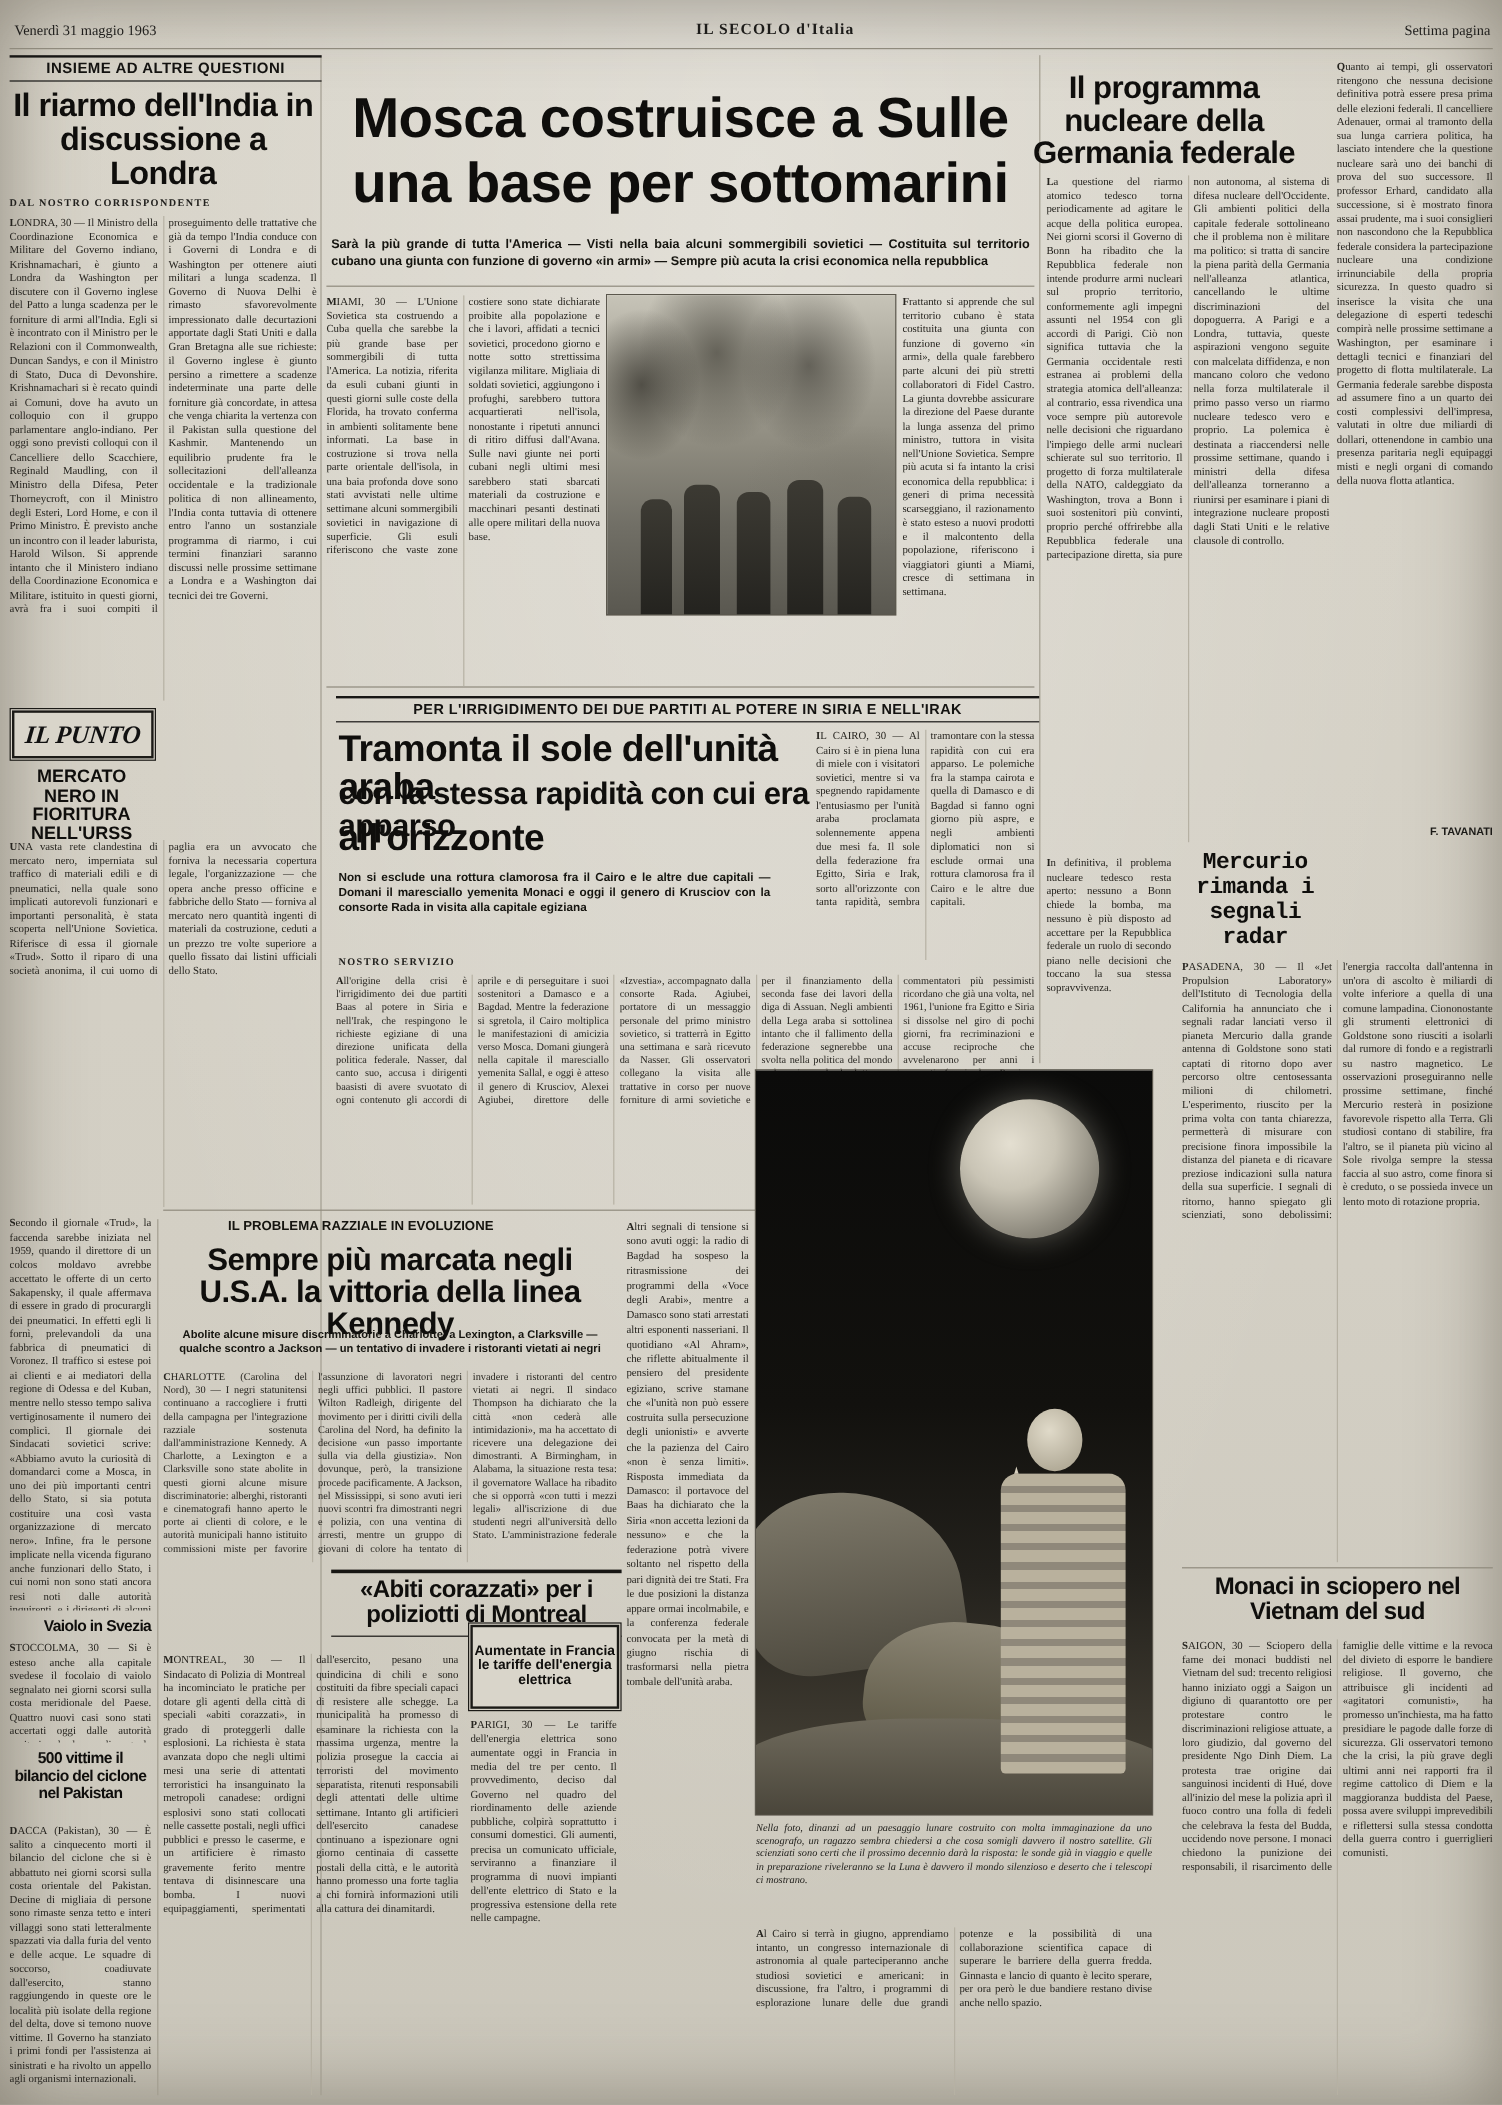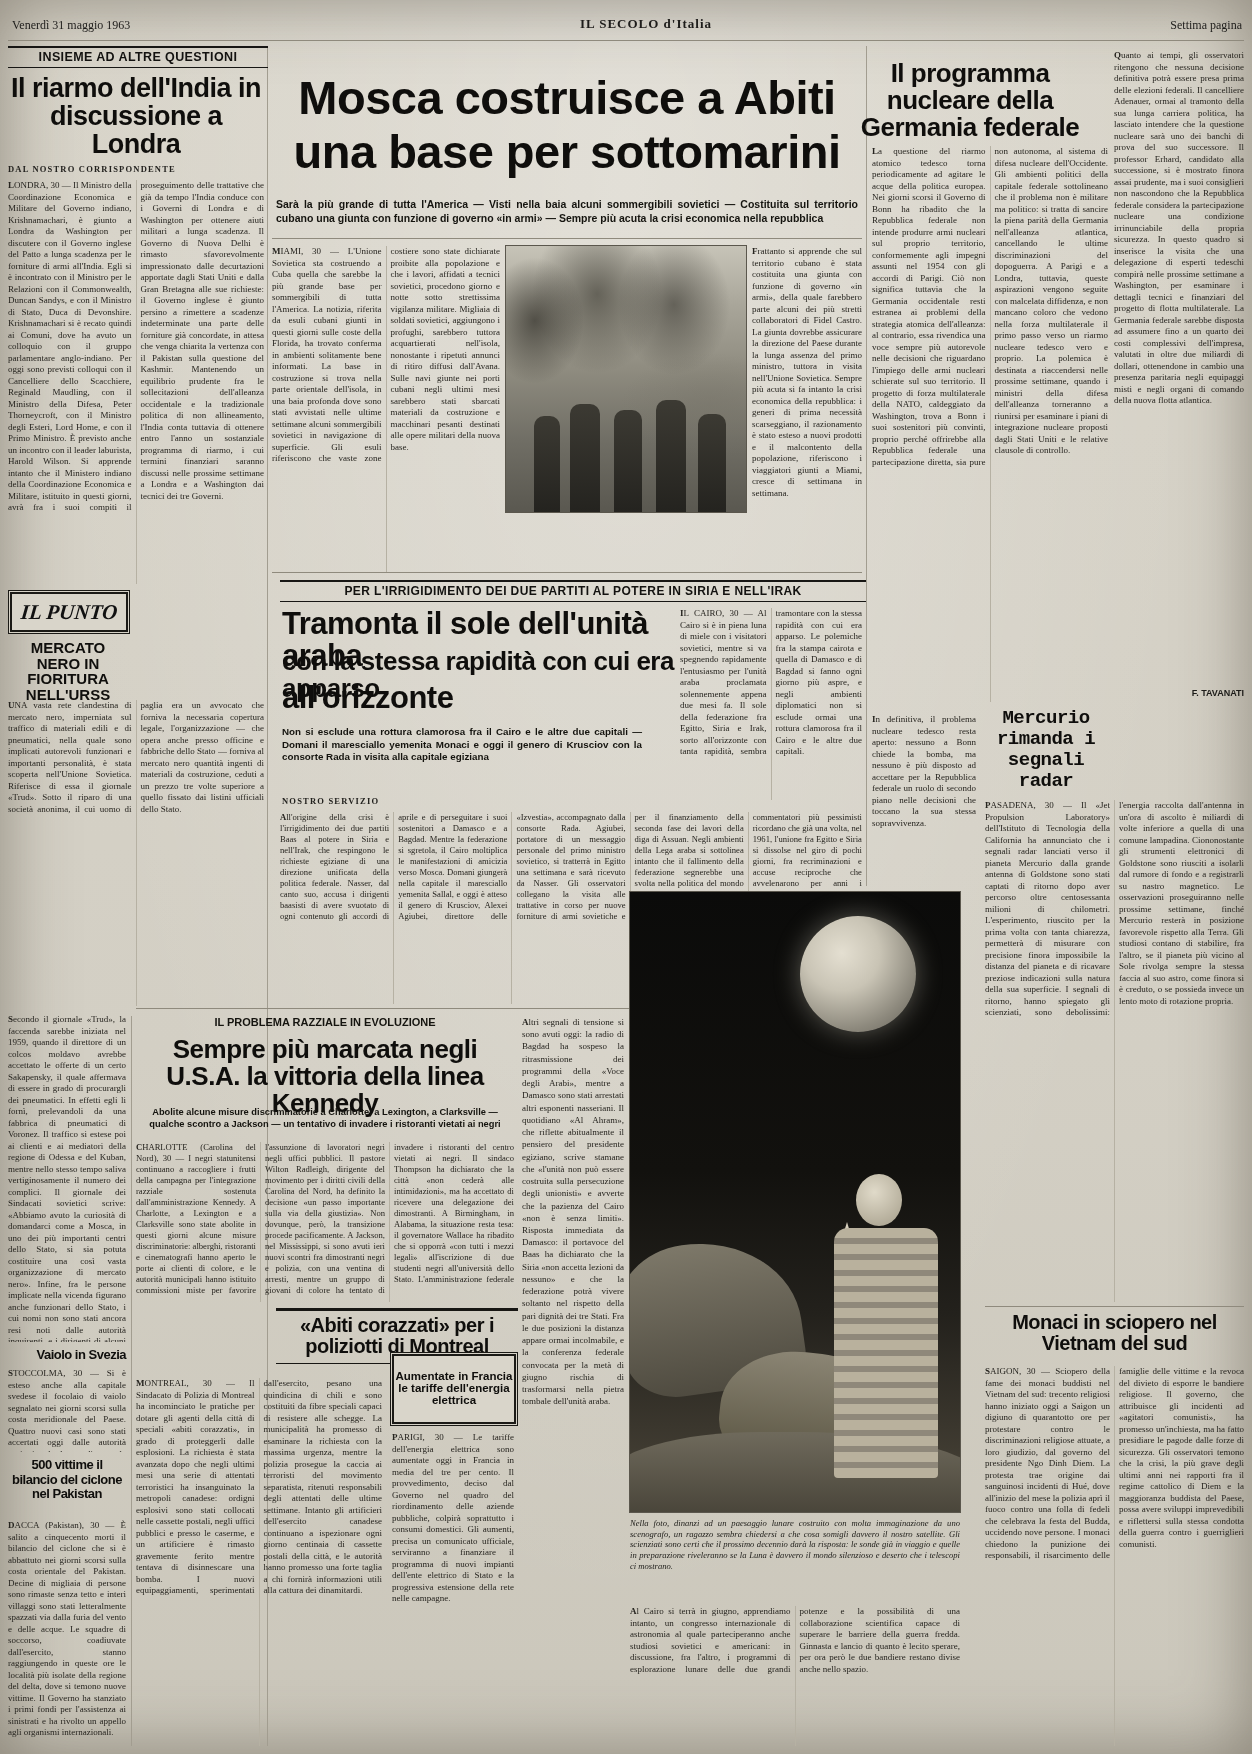--- a/index.html
+++ b/index.html
@@ -73,21 +73,21 @@
   </div>
   <div class="abs headline" style="left:8px;top:640px;width:120px;font-size:15px;text-align:center;letter-spacing:0;">MERCATO NERO IN FIORITURA NELL'URSS</div>
   <div class="abs body cols2" style="left:8px;top:700px;width:256px;height:306px;">UNA vasta rete clandestina di mercato nero, imperniata sul traffico di materiali edili e di pneumatici, nella quale sono implicati autorevoli funzionari e importanti personalità, è stata scoperta nell'Unione Sovietica. Riferisce di essa il giornale «Trud». Sotto il riparo di una società anonima, il cui uomo di paglia era un avvocato che forniva la necessaria copertura legale, l'organizzazione — che opera anche presso officine e fabbriche dello Stato — forniva al mercato nero quantità ingenti di materiali da costruzione, ceduti a un prezzo tre volte superiore a quello fissato dai listini ufficiali dello Stato.</div>
   <div class="abs body" style="left:8px;top:1014px;width:118px;height:328px;">Secondo il giornale «Trud», la faccenda sarebbe iniziata nel 1959, quando il direttore di un colcos moldavo avrebbe accettato le offerte di un certo Sakapensky, il quale affermava di essere in grado di procurargli dei pneumatici. In effetti egli li fornì, prelevandoli da una fabbrica di pneumatici di Voronez. Il traffico si estese poi ai clienti e ai mediatori della regione di Odessa e del Kuban, mentre nello stesso tempo saliva vertiginosamente il numero dei complici. Il giornale dei Sindacati sovietici scrive: «Abbiamo avuto la curiosità di domandarci come a Mosca, in uno dei più importanti centri dello Stato, si sia potuta costituire una così vasta organizzazione di mercato nero». Infine, fra le persone implicate nella vicenda figurano anche funzionari dello Stato, i cui nomi non sono stati ancora resi noti dalle autorità inquirenti, e i dirigenti di alcuni depositi statali di materiali da costruzione.</div>
 
   <div class="abs headline" style="left:8px;top:1348px;width:118px;font-size:13px;text-align:right;">Vaiolo in Svezia</div>
   <div class="abs body" style="left:8px;top:1368px;width:118px;height:84px;">STOCCOLMA, 30 — Si è esteso anche alla capitale svedese il focolaio di vaiolo segnalato nei giorni scorsi sulla costa meridionale del Paese. Quattro nuovi casi sono stati accertati oggi dalle autorità sanitarie, che hanno disposto la vaccinazione in massa della popolazione delle zone colpite.</div>
   <div class="abs headline" style="left:8px;top:1458px;width:118px;font-size:13px;text-align:center;line-height:1.12;">500 vittime il bilancio del ciclone nel Pakistan</div>
   <div class="abs body" style="left:8px;top:1520px;width:118px;height:226px;">DACCA (Pakistan), 30 — È salito a cinquecento morti il bilancio del ciclone che si è abbattuto nei giorni scorsi sulla costa orientale del Pakistan. Decine di migliaia di persone sono rimaste senza tetto e interi villaggi sono stati letteralmente spazzati via dalla furia del vento e delle acque. Le squadre di soccorso, coadiuvate dall'esercito, stanno raggiungendo in queste ore le località più isolate della regione del delta, dove si temono nuove vittime. Il Governo ha stanziato i primi fondi per l'assistenza ai sinistrati e ha rivolto un appello agli organismi internazionali.</div>
 
-  <div class="abs headline" style="left:272px;top:74px;width:590px;font-size:47px;text-align:center;">Mosca costruisce a Abiti</div>
+  <div class="abs headline" style="left:272px;top:74px;width:590px;font-size:47px;text-align:center;">Mosca costruisce a Sulle</div>
   <div class="abs headline" style="left:272px;top:128px;width:590px;font-size:47px;text-align:center;">una base per sottomarini</div>
   <div class="abs sub" style="left:276px;top:198px;width:582px;font-size:10.5px;text-align:justify;line-height:1.3;">Sarà la più grande di tutta l'America — Visti nella baia alcuni sommergibili sovietici — Costituita sul territorio cubano una giunta con funzione di governo «in armi» — Sempre più acuta la crisi economica nella repubblica</div>
   <div class="hr" style="left:272px;top:238px;width:590px;"></div>
   <div class="abs body cols2" style="left:272px;top:246px;width:228px;height:326px;">MIAMI, 30 — L'Unione Sovietica sta costruendo a Cuba quella che sarebbe la più grande base per sommergibili di tutta l'America. La notizia, riferita da esuli cubani giunti in questi giorni sulle coste della Florida, ha trovato conferma in ambienti solitamente bene informati. La base in costruzione si trova nella parte orientale dell'isola, in una baia profonda dove sono stati avvistati nelle ultime settimane alcuni sommergibili sovietici in navigazione di superficie. Gli esuli riferiscono che vaste zone costiere sono state dichiarate proibite alla popolazione e che i lavori, affidati a tecnici sovietici, procedono giorno e notte sotto strettissima vigilanza militare. Migliaia di soldati sovietici, aggiungono i profughi, sarebbero tuttora acquartierati nell'isola, nonostante i ripetuti annunci di ritiro diffusi dall'Avana. Sulle navi giunte nei porti cubani negli ultimi mesi sarebbero stati sbarcati materiali da costruzione e macchinari pesanti destinati alle opere militari della nuova base.</div>
   <div class="abs photo castro" style="left:506px;top:246px;width:240px;height:266px;">
     <div class="fig" style="left:28px;width:26px;height:96px;"></div>
     <div class="fig" style="left:64px;width:30px;height:108px;"></div>
     <div class="fig" style="left:108px;width:28px;height:102px;"></div>
     <div class="fig" style="left:150px;width:30px;height:112px;"></div>
     <div class="fig" style="left:192px;width:28px;height:98px;"></div>
@@ -98,21 +98,21 @@
   <div class="abs headline" style="left:282px;top:608px;width:392px;font-size:31px;">Tramonta il sole dell'unità araba</div>
   <div class="abs headline" style="left:282px;top:648px;width:392px;font-size:26px;">con la stessa rapidità con cui era apparso</div>
   <div class="abs headline" style="left:282px;top:682px;width:392px;font-size:31px;">all'orizzonte</div>
   <div class="abs sub" style="left:282px;top:726px;width:360px;font-size:9.8px;text-align:justify;line-height:1.3;">Non si esclude una rottura clamorosa fra il Cairo e le altre due capitali — Domani il maresciallo yemenita Monaci e oggi il genero di Krusciov con la consorte Rada in visita alla capitale egiziana</div>
   <div class="abs body cols2" style="left:680px;top:608px;width:182px;height:192px;">IL CAIRO, 30 — Al Cairo si è in piena luna di miele con i visitatori sovietici, mentre si va spegnendo rapidamente l'entusiasmo per l'unità araba proclamata solennemente appena due mesi fa. Il sole della federazione fra Egitto, Siria e Irak, sorto all'orizzonte con tanta rapidità, sembra tramontare con la stessa rapidità con cui era apparso. Le polemiche fra la stampa cairota e quella di Damasco e di Bagdad si fanno ogni giorno più aspre, e negli ambienti diplomatici non si esclude ormai una rottura clamorosa fra il Cairo e le altre due capitali.</div>
   <div class="abs byline" style="left:282px;top:796px;width:120px;">NOSTRO SERVIZIO</div>
   <div class="abs body cols5" style="left:280px;top:812px;width:582px;height:192px;font-size:8.6px;">All'origine della crisi è l'irrigidimento dei due partiti Baas al potere in Siria e nell'Irak, che respingono le richieste egiziane di una direzione unificata della politica federale. Nasser, dal canto suo, accusa i dirigenti baasisti di avere svuotato di ogni contenuto gli accordi di aprile e di perseguitare i suoi sostenitori a Damasco e a Bagdad. Mentre la federazione si sgretola, il Cairo moltiplica le manifestazioni di amicizia verso Mosca. Domani giungerà nella capitale il maresciallo yemenita Sallal, e oggi è atteso il genero di Krusciov, Alexei Agiubei, direttore delle «Izvestia», accompagnato dalla consorte Rada. Agiubei, portatore di un messaggio personale del primo ministro sovietico, si tratterrà in Egitto una settimana e sarà ricevuto da Nasser. Gli osservatori collegano la visita alle trattative in corso per nuove forniture di armi sovietiche e per il finanziamento della seconda fase dei lavori della diga di Assuan. Negli ambienti della Lega araba si sottolinea intanto che il fallimento della federazione segnerebbe una svolta nella politica del mondo arabo, riaprendo la lotta per l'egemonia fra il Cairo, Damasco e Bagdad. I commentatori più pessimisti ricordano che già una volta, nel 1961, l'unione fra Egitto e Siria si dissolse nel giro di pochi giorni, fra recriminazioni e accuse reciproche che avvelenarono per anni i rapporti fra i due Paesi e divisero il campo arabo.</div>
   <div class="abs sign" style="left:770px;top:992px;width:92px;">F. GOSPAR</div>
   <div class="abs body" style="left:522px;top:1016px;width:102px;height:730px;font-size:9px;line-height:1.36;">Altri segnali di tensione si sono avuti oggi: la radio di Bagdad ha sospeso la ritrasmissione dei programmi della «Voce degli Arabi», mentre a Damasco sono stati arrestati altri esponenti nasseriani. Il quotidiano «Al Ahram», che riflette abitualmente il pensiero del presidente egiziano, scrive stamane che «l'unità non può essere costruita sulla persecuzione degli unionisti» e avverte che la pazienza del Cairo «non è senza limiti». Risposta immediata da Damasco: il portavoce del Baas ha dichiarato che la Siria «non accetta lezioni da nessuno» e che la federazione potrà vivere soltanto nel rispetto della pari dignità dei tre Stati. Fra le due posizioni la distanza appare ormai incolmabile, e la conferenza federale convocata per la metà di giugno rischia di trasformarsi nella pietra tombale dell'unità araba.</div>
 
-  <div class="abs sub" style="left:190px;top:1016px;width:270px;font-size:11px;text-align:center;">IL PROBLEMA RAZZIALE IN EVOLUZIONE</div>
+  <div class="abs sub" style="left:190px;top:1016px;width:270px;font-size:11px;">IL PROBLEMA RAZZIALE IN EVOLUZIONE</div>
   <div class="abs headline" style="left:136px;top:1036px;width:378px;font-size:26px;text-align:center;">Sempre più marcata negli U.S.A. la vittoria della linea Kennedy</div>
   <div class="abs sub" style="left:140px;top:1106px;width:370px;font-size:9.3px;text-align:center;line-height:1.3;">Abolite alcune misure discriminatorie a Charlotte, a Lexington, a Clarksville — qualche scontro a Jackson — un tentativo di invadere i ristoranti vietati ai negri</div>
   <div class="abs body cols3" style="left:136px;top:1142px;width:378px;height:160px;font-size:8.6px;">CHARLOTTE (Carolina del Nord), 30 — I negri statunitensi continuano a raccogliere i frutti della campagna per l'integrazione razziale sostenuta dall'amministrazione Kennedy. A Charlotte, a Lexington e a Clarksville sono state abolite in questi giorni alcune misure discriminatorie: alberghi, ristoranti e cinematografi hanno aperto le porte ai clienti di colore, e le autorità municipali hanno istituito commissioni miste per favorire l'assunzione di lavoratori negri negli uffici pubblici. Il pastore Wilton Radleigh, dirigente del movimento per i diritti civili della Carolina del Nord, ha definito la decisione «un passo importante sulla via della giustizia». Non dovunque, però, la transizione procede pacificamente. A Jackson, nel Mississippi, si sono avuti ieri nuovi scontri fra dimostranti negri e polizia, con una ventina di arresti, mentre un gruppo di giovani di colore ha tentato di invadere i ristoranti del centro vietati ai negri. Il sindaco Thompson ha dichiarato che la città «non cederà alle intimidazioni», ma ha accettato di ricevere una delegazione dei dimostranti. A Birmingham, in Alabama, la situazione resta tesa: il governatore Wallace ha ribadito che si opporrà «con tutti i mezzi legali» all'iscrizione di due studenti negri all'università dello Stato. L'amministrazione federale ha fatto sapere che la legge sarà applicata costi quel che costi.</div>
 
   <div class="abs" style="left:276px;top:1308px;width:238px;border-top:3px solid #17161 ;border-top:3px solid #171613;border-bottom:1px solid #171613;padding:4px 2px 6px;">
     <div class="headline" style="font-size:20px;text-align:center;">«Abiti corazzati» per i poliziotti di Montreal</div>
   </div>
   <div class="abs body cols2" style="left:136px;top:1378px;width:246px;height:368px;">MONTREAL, 30 — Il Sindacato di Polizia di Montreal ha incominciato le pratiche per dotare gli agenti della città di speciali «abiti corazzati», in grado di proteggerli dalle esplosioni. La richiesta è stata avanzata dopo che negli ultimi mesi una serie di attentati terroristici ha insanguinato la metropoli canadese: ordigni esplosivi sono stati collocati nelle cassette postali, negli uffici pubblici e presso le caserme, e un artificiere è rimasto gravemente ferito mentre tentava di disinnescare una bomba. I nuovi equipaggiamenti, sperimentati dall'esercito, pesano una quindicina di chili e sono costituiti da fibre speciali capaci di resistere alle schegge. La municipalità ha promesso di esaminare la richiesta con la massima urgenza, mentre la polizia prosegue la caccia ai terroristi del movimento separatista, ritenuti responsabili degli attentati delle ultime settimane. Intanto gli artificieri dell'esercito canadese continuano a ispezionare ogni giorno centinaia di cassette postali della città, e le autorità hanno promesso una forte taglia a chi fornirà informazioni utili alla cattura dei dinamitardi.</div>
 
   <div class="abs boxed" style="left:392px;top:1354px;width:120px;height:66px;display:flex;align-items:center;">

